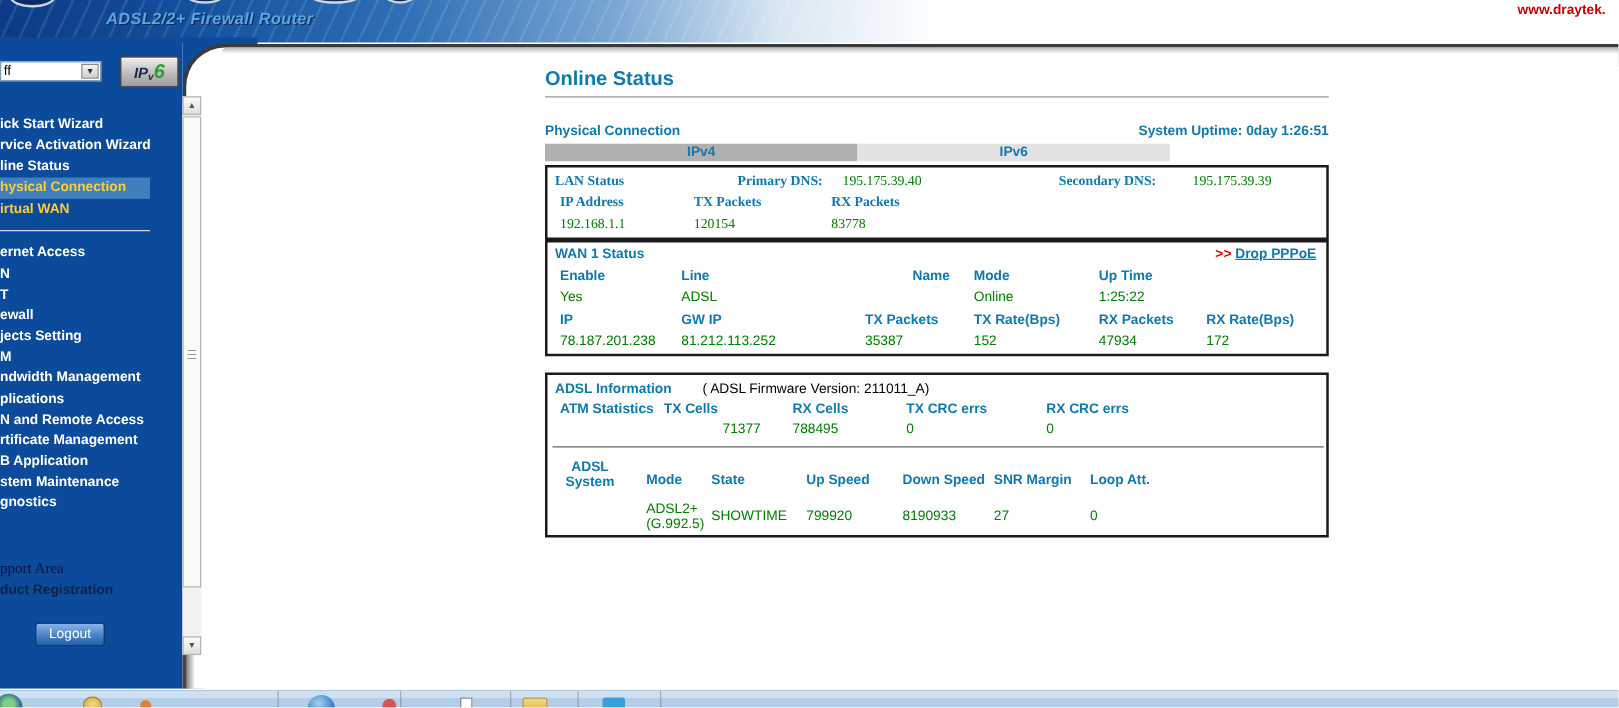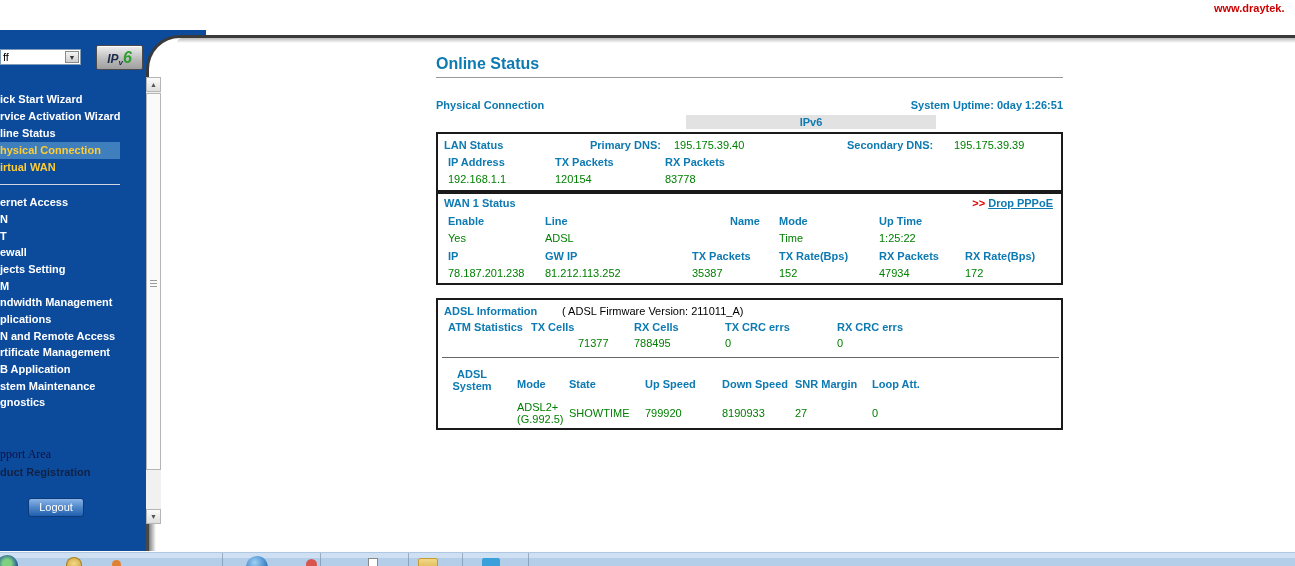--- a/index.html
+++ b/index.html
@@ -69,21 +69,21 @@
   #title-rule { position:absolute; left:0; top:42px; width:627px; height:1px; background:#999; }
   #section-label { position:absolute; left:0; top:64px; }
   #uptime { position:absolute; right:0; top:64px; }
 
   #tabs { position:absolute; left:0; top:80px; width:627px; height:14px; }
   .tab { position:absolute; top:0; width:250px; height:14px; text-align:center; line-height:14px; cursor:pointer; }
   #tab-ipv4 { left:0; background:#b0b0b0; }
   #tab-ipv6 { left:250px; background:#e2e2e2; }
 
   .tbl { position:absolute; left:0; width:627px; border:2px solid #1a1a1a; background:#fff; }
-  #lan-tbl  { top:97px;  height:60px; }
+  #lan-tbl  { top:97px;  height:60px;font-family:Liberation Serif, serif; }
   #wan-tbl  { top:157px; height:93px; }
   #adsl-tbl { top:263px; height:132px; }
   .cell { position:absolute; white-space:nowrap; }
   #adsl-divider { position:absolute; left:4px; top:57px; width:617px; height:1px; background:#666; }
   #wan-link { position:absolute; right:8px; top:3px; white-space:nowrap; }
   #wan-link .arrows { color:#e00000; font-weight:bold; }
   #wan-link a { color:#0d7ab2; font-weight:bold; text-decoration:underline; cursor:pointer; }
   .black { color:#000; }
   .ctr { text-align:center; }
 
@@ -93,20 +93,30 @@
   .tb-sep { position:absolute; top:2px; bottom:0; width:1px; background:rgba(90,110,140,.45); }
   .tb-ic { position:absolute; }
   #shadow-strip { position:absolute; left:146px; top:524px; width:10px; height:27px;
      background:linear-gradient(90deg,#4a4a4a,rgba(255,255,255,0)); z-index:6; }
 </style>
 </head>
 <body>
 
 <div id="stage">
 
+  <div id="banner">
+    <div class="streaks"></div>
+    <div>
+      <div class="logo-frag" style="left:8px; top:-10px; width:36px; height:16px;"></div>
+      <div class="logo-frag" style="left:150px; top:-8px; width:28px; height:11px;"></div>
+      <div class="logo-frag" style="left:248px; top:-9px; width:40px; height:12px;"></div>
+      <div class="logo-frag" style="left:308px; top:-10px; width:24px; height:13px;"></div>
+    </div>
+    <div id="banner-title">ADSL2/2+ Firewall Router</div>
+  </div>
   <div id="site-link">www.draytek.</div>
 
   <div id="sidebar"></div>
   <div id="corner-patch"></div>
 
   <div id="panel">
     <div class="topshadow"></div>
   </div>
   <div id="shadow-strip"></div>
 
@@ -149,20 +159,21 @@
     <div id="sb-down" class="sb-arrow">▼</div>
   </div>
 
   <div id="main">
     <div id="page-title" class="blue">Online Status</div>
     <div id="title-rule"></div>
     <div id="section-label" class="blue">Physical Connection</div>
     <div id="uptime" class="blue">System Uptime: 0day 1:26:51</div>
 
     <div id="tabs">
+      <div id="tab-ipv4" class="tab blue">IPv4</div>
       <div id="tab-ipv6" class="tab blue">IPv6</div>
     </div>
 
     <div id="lan-tbl" class="tbl">
       <span class="cell blue" style="left:6px; top:5px;">LAN Status</span>
       <span class="cell blue" style="left:152px; top:5px;">Primary DNS:</span>
       <span class="cell green" style="left:236px; top:5px;">195.175.39.40</span>
       <span class="cell blue" style="left:409px; top:5px;">Secondary DNS:</span>
       <span class="cell green" style="left:516px; top:5px;text-align:center;">195.175.39.39</span>
       <span class="cell blue" style="left:10px; top:22px;">IP Address</span>
@@ -180,21 +191,21 @@
         <a>Drop PPPoE</a>
       </span>
       <span class="cell blue" style="left:10px;  top:21px;">Enable</span>
       <span class="cell blue" style="left:107px; top:21px;">Line</span>
       <span class="cell blue" style="left:254px; top:21px;padding-left:38px;">Name</span>
       <span class="cell blue" style="left:341px; top:21px;">Mode</span>
       <span class="cell blue" style="left:441px; top:21px;">Up Time</span>
       <span class="cell green" style="left:10px;  top:38px;">Yes</span>
       <span class="cell green" style="left:107px; top:38px;">ADSL</span>
       <span class="cell green" style="left:254px; top:38px;"></span>
-      <span class="cell green" style="left:341px; top:38px;">Time</span>
+      <span class="cell green" style="left:341px; top:38px;">Online</span>
       <span class="cell green" style="left:441px; top:38px;">1:25:22</span>
       <span class="cell blue" style="left:10px;  top:56px;">IP</span>
       <span class="cell blue" style="left:107px; top:56px;">GW IP</span>
       <span class="cell blue" style="left:254px; top:56px;">TX Packets</span>
       <span class="cell blue" style="left:341px; top:56px;">TX Rate(Bps)</span>
       <span class="cell blue" style="left:441px; top:56px;">RX Packets</span>
       <span class="cell blue" style="left:527px; top:56px;">RX Rate(Bps)</span>
       <span class="cell green" style="left:10px;  top:73px;">78.187.201.238</span>
       <span class="cell green" style="left:107px; top:73px;">81.212.113.252</span>
       <span class="cell green" style="left:254px; top:73px;">35387</span>

